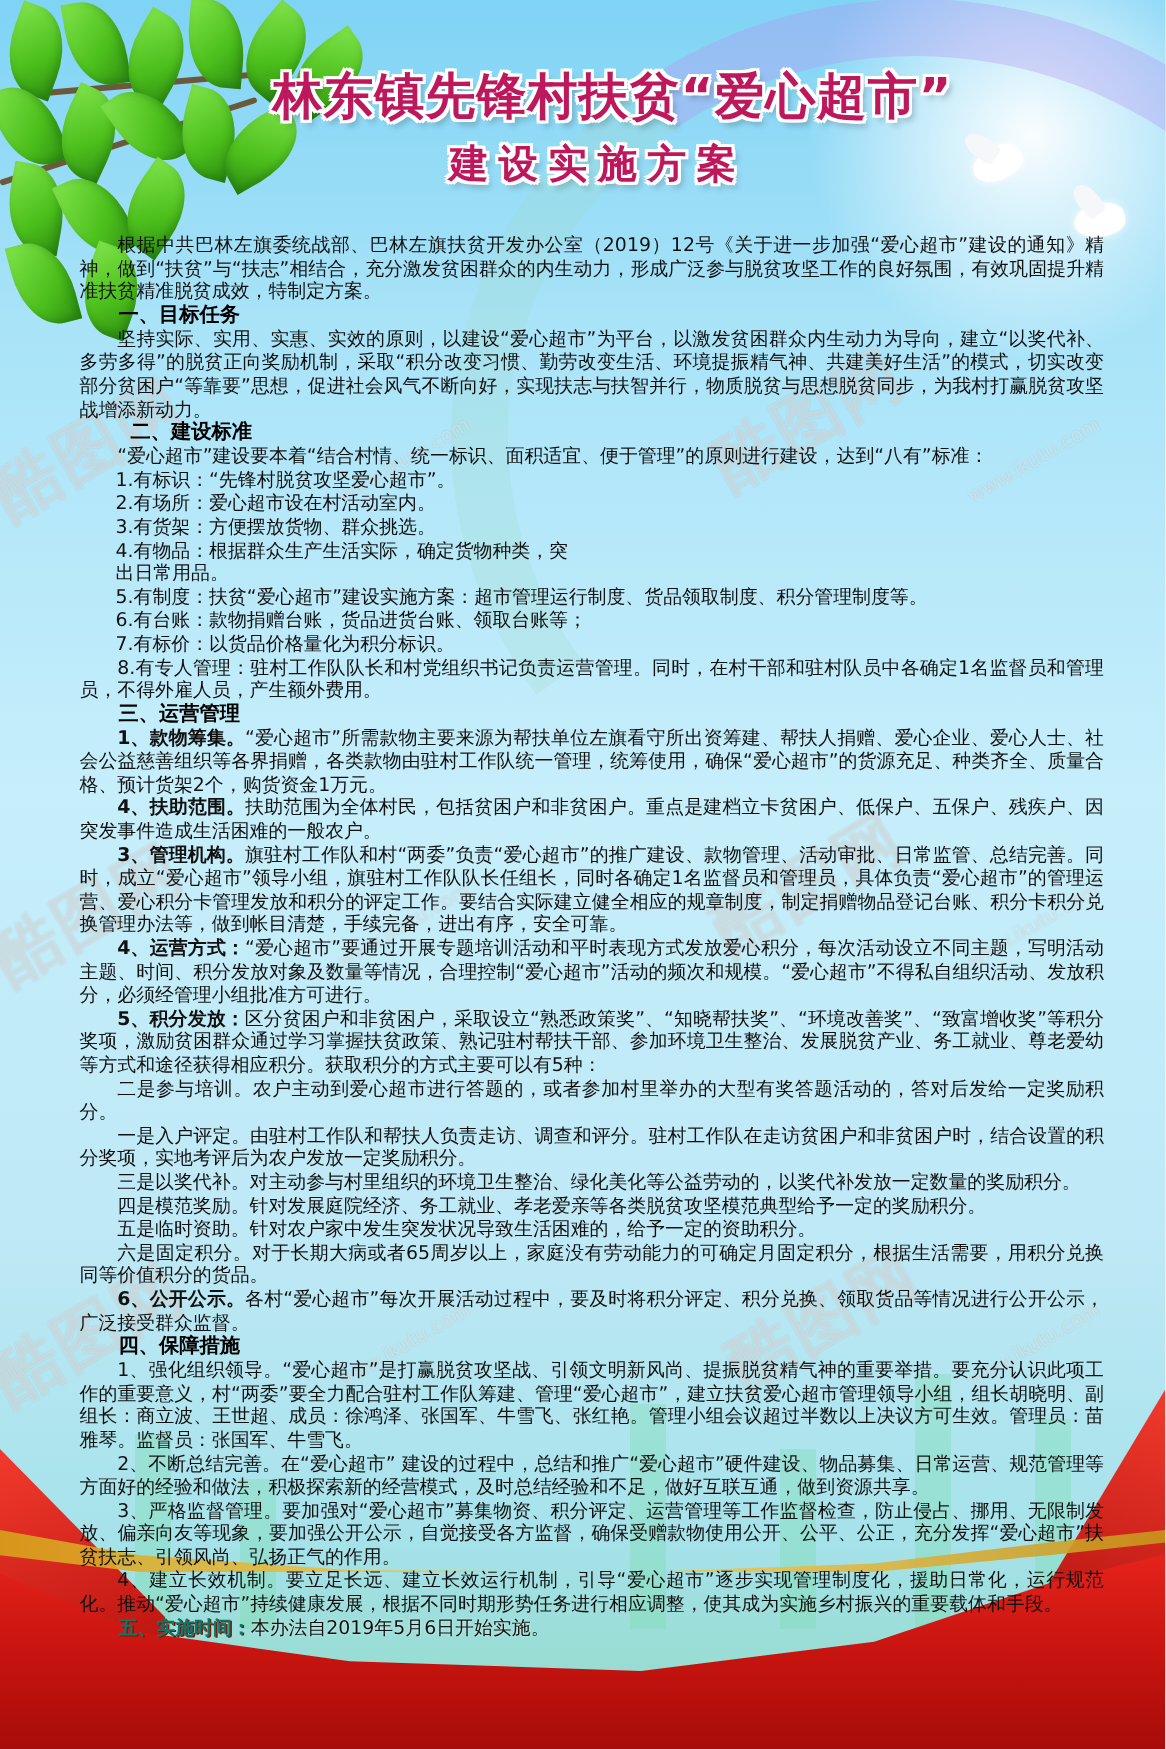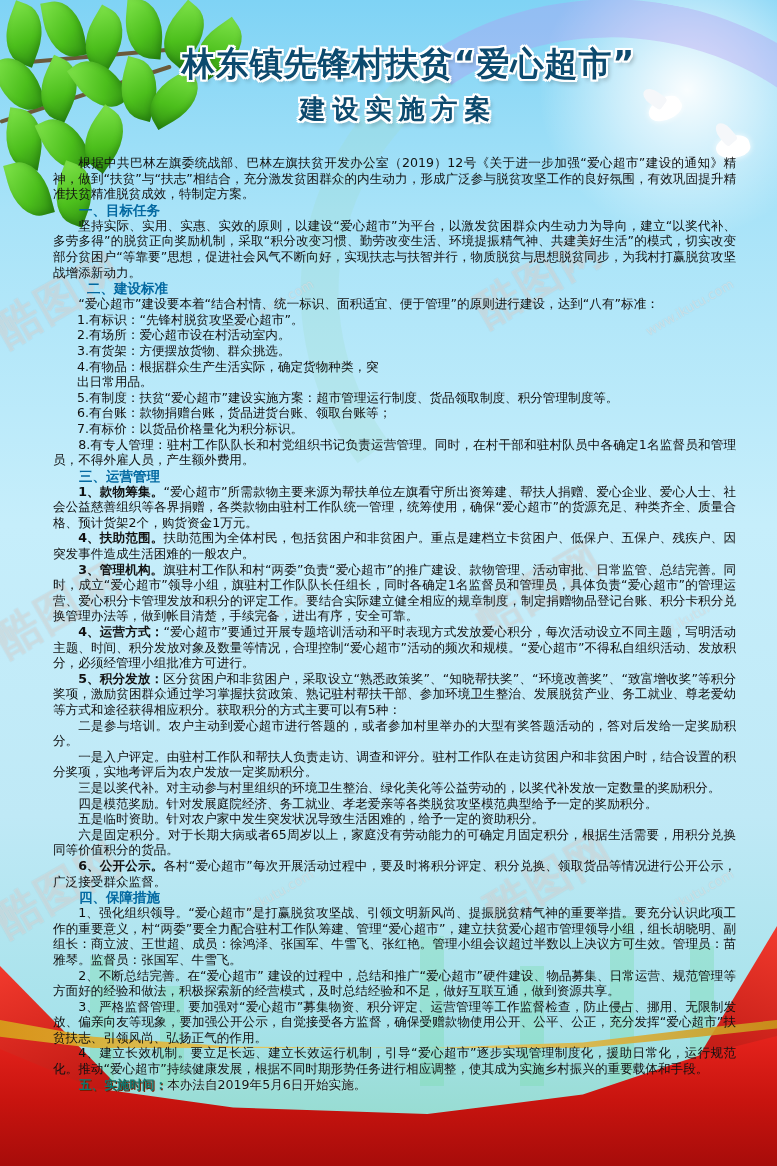--- a/index.html
+++ b/index.html
@@ -60,36 +60,36 @@
     }
     .watermark {
       position:absolute; color: rgba(255,255,255,0.35); font-weight:bold; font-size:44px;
       transform: rotate(-30deg); pointer-events:none; letter-spacing:2px;
       text-shadow: 0 0 1px rgba(120,120,120,0.3);
     }
     .wm-small { font-size:13px; color: rgba(255,255,255,0.4); font-weight:normal; letter-spacing:0; }
 
     .title {
       position:absolute; left:0; right:0; text-align:center;
-      color:#0c4a6e; font-weight:bold;
+      color:#be185d; font-weight:bold;
       text-shadow: 2px 0 0 #fff, -2px 0 0 #fff, 0 2px 0 #fff, 0 -2px 0 #fff, 2px 2px 0 #fff, -2px -2px 0 #fff, 2px -2px 0 #fff, -2px 2px 0 #fff, 3px 4px 4px rgba(0,0,0,0.25);
       letter-spacing:1px;
     }
     .title-1 { top:42px; font-size:33px; padding-left:40px; }
     .title-2 { top:92px; font-size:26px; letter-spacing:7px; padding-left:20px; }
 
     .content {
       position:absolute; left:53px; top:155px; width:683px;
       font-size:12.6px; line-height:15.6px; color:#111;
       text-align:justify;
     }
     .content p { margin:0; text-indent:2em; }
     .content p.item { text-indent:0; padding-left:24px; }
     .content p.item-cont { text-indent:0; padding-left:24px; }
-    .heading { color:#0369a1; font-weight:bold; font-size:13.5px; text-indent:0 !important; padding-left:26px; line-height:16px; }
+    .heading { color:#000000; font-weight:bold; font-size:13.5px; text-indent:0 !important; padding-left:26px; line-height:16px; }
     .heading.pl { padding-left:34px; }
     b.lead { font-weight:bold; }
     .final { color:#111; text-indent:0 !important; padding-left:26px; text-shadow: 0 0 2px rgba(255,255,255,0.6); }
     .final .hd { color:#0f766e; font-weight:bold; text-shadow: 1px 1px 0 #7a1a00; }
   </style>
 </head>
 <body>
 
 <div class="sky-glow"></div>
 <div class="rainbow"></div>

